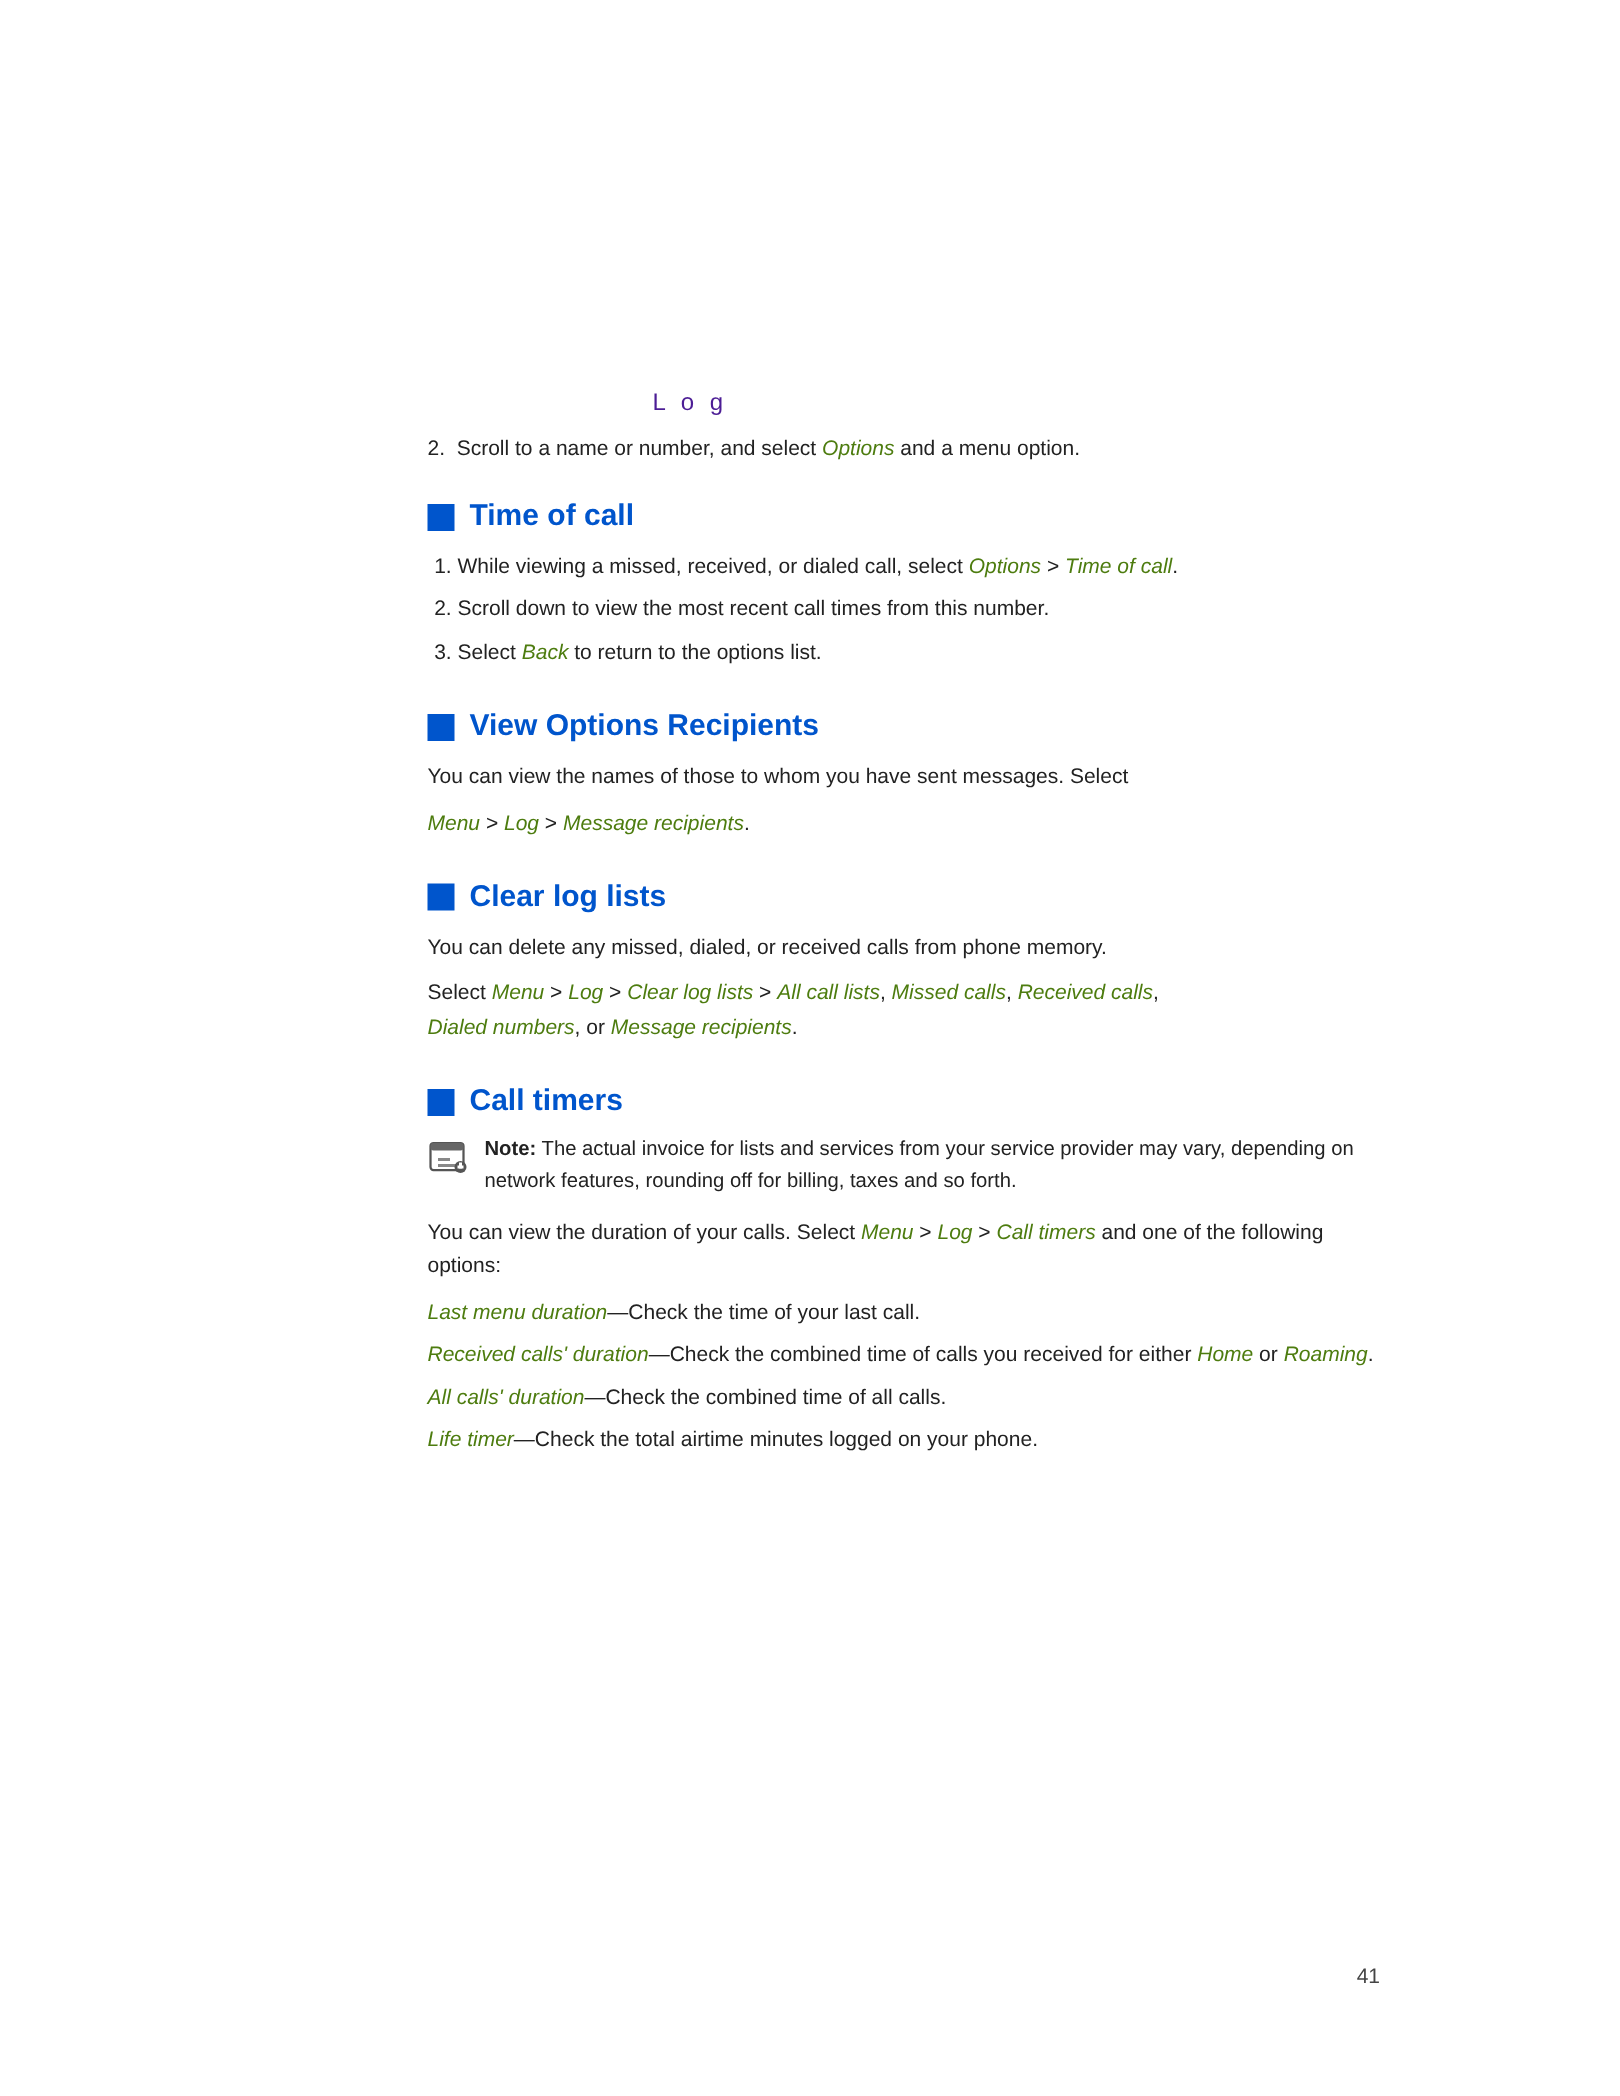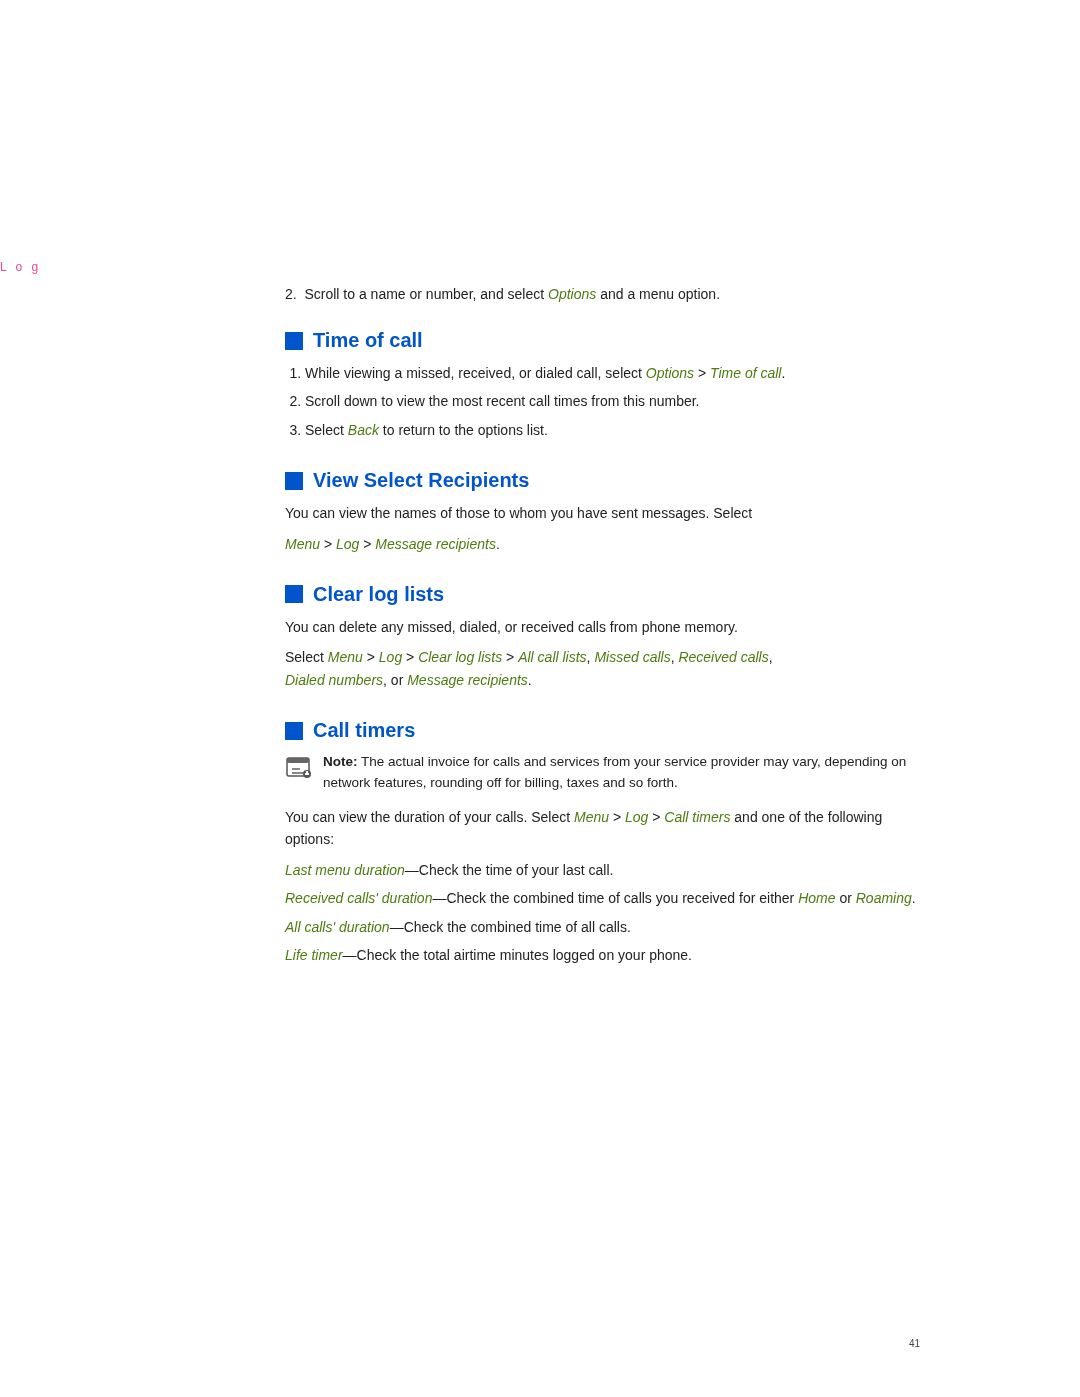--- a/index.html
+++ b/index.html
@@ -19,25 +19,25 @@
     }
 
     .page-container {
       width: 1080px;
       min-height: 1397px;
       padding: 0;
       position: relative;
     }
 
     .header-area {
-      text-align: left;
+      text-align: center;
       padding: 260px 160px 10px 0;
-      font-size: 12px;
+      font-size: 16px;
       letter-spacing: 3px;
-      color: #ec4899;
+      color: #4c1d95;
       font-style: normal;
     }
 
     .content-area {
       padding: 0 160px 0 285px;
     }
 
     .step-intro {
       margin-bottom: 24px;
       font-size: 14px;
@@ -129,23 +129,23 @@
     }
 
     .bullet-item {
       margin-bottom: 6px;
       font-size: 14px;
       line-height: 1.6;
     }
 
     .page-number {
       position: absolute;
-      bottom: 48px;
+      bottom: 72px;
       right: 160px;
-      font-size: 10px;
+      font-size: 14px;
       color: #444;
     }
   </style>
 </head>
 <body>
 
 <div class="page-container">
 
   <div class="header-area">
     <span>L o g</span>
@@ -173,21 +173,21 @@
           <li>
             Select <a class="link">Back</a> to return to the options list.
           </li>
         </ol>
       </div>
     </div>
 
     <div class="section">
       <div class="section-heading">
         <span class="section-icon"></span>
-        <span class="section-title">View Select Recipients</span>
+        <span class="section-title">View Options Recipients</span>
       </div>
       <div class="section-body">
         <p>You can view the names of those to whom you have sent messages. Select</p>
         <p>
           <a class="link">Menu</a> &gt; <a class="link">Log</a> &gt; <a class="link">Message recipients</a>.
         </p>
       </div>
     </div>
 
     <div class="section">
@@ -217,21 +217,21 @@
               <rect x="2" y="4" width="22" height="18" rx="2" ry="2" fill="none" stroke="#555" stroke-width="1.5"></rect>
               <rect x="2" y="4" width="22" height="5" rx="2" ry="2" fill="#666"></rect>
               <rect x="7" y="14" width="8" height="2" fill="#888"></rect>
               <rect x="7" y="18" width="12" height="2" fill="#888"></rect>
               <circle cx="22" cy="20" r="4" fill="#555"></circle>
               <rect x="21" y="17" width="2" height="4" fill="white"></rect>
               <rect x="20" y="19" width="4" height="2" fill="white"></rect>
             </svg>
           </div>
           <div class="note-text">
-            <strong>Note:</strong><span> The actual invoice for calls and services from your service provider may vary, depending on network features, rounding off for billing, taxes and so forth.</span>
+            <strong>Note:</strong><span> The actual invoice for lists and services from your service provider may vary, depending on network features, rounding off for billing, taxes and so forth.</span>
           </div>
         </div>
 
         <p>
           You can view the duration of your calls. Select <a class="link">Menu</a> &gt; <a class="link">Log</a> &gt; <a class="link">Call timers</a> and one of the following options:
         </p>
 
         <div class="bullet-list">
           <div class="bullet-item">
             <a class="link">Last menu duration</a><span>—Check the time of your last call.</span>

